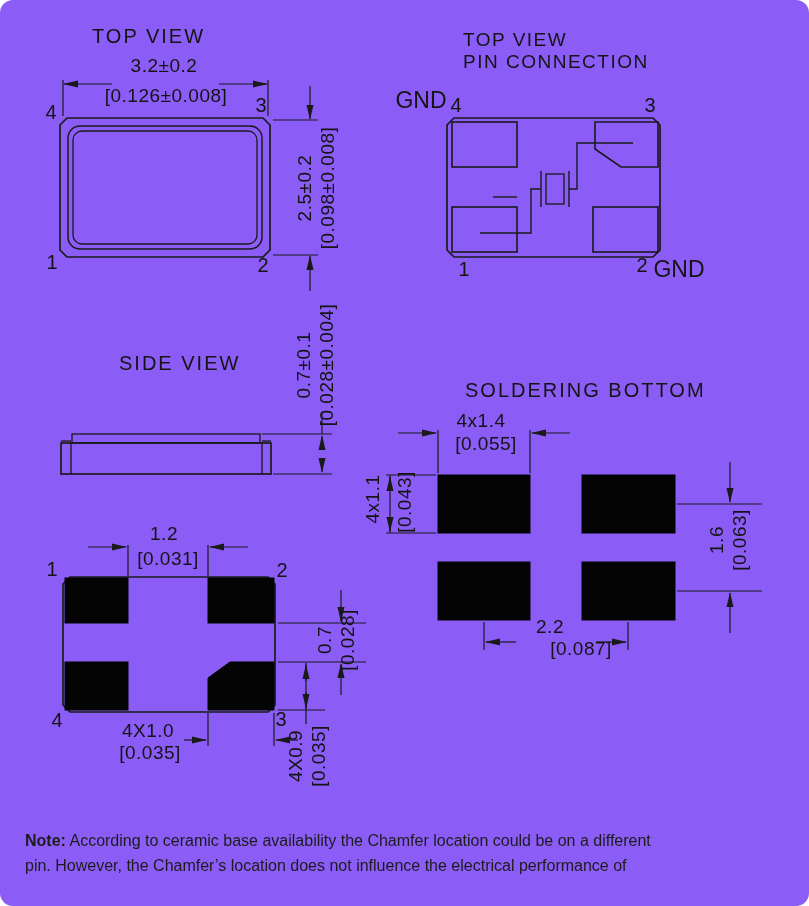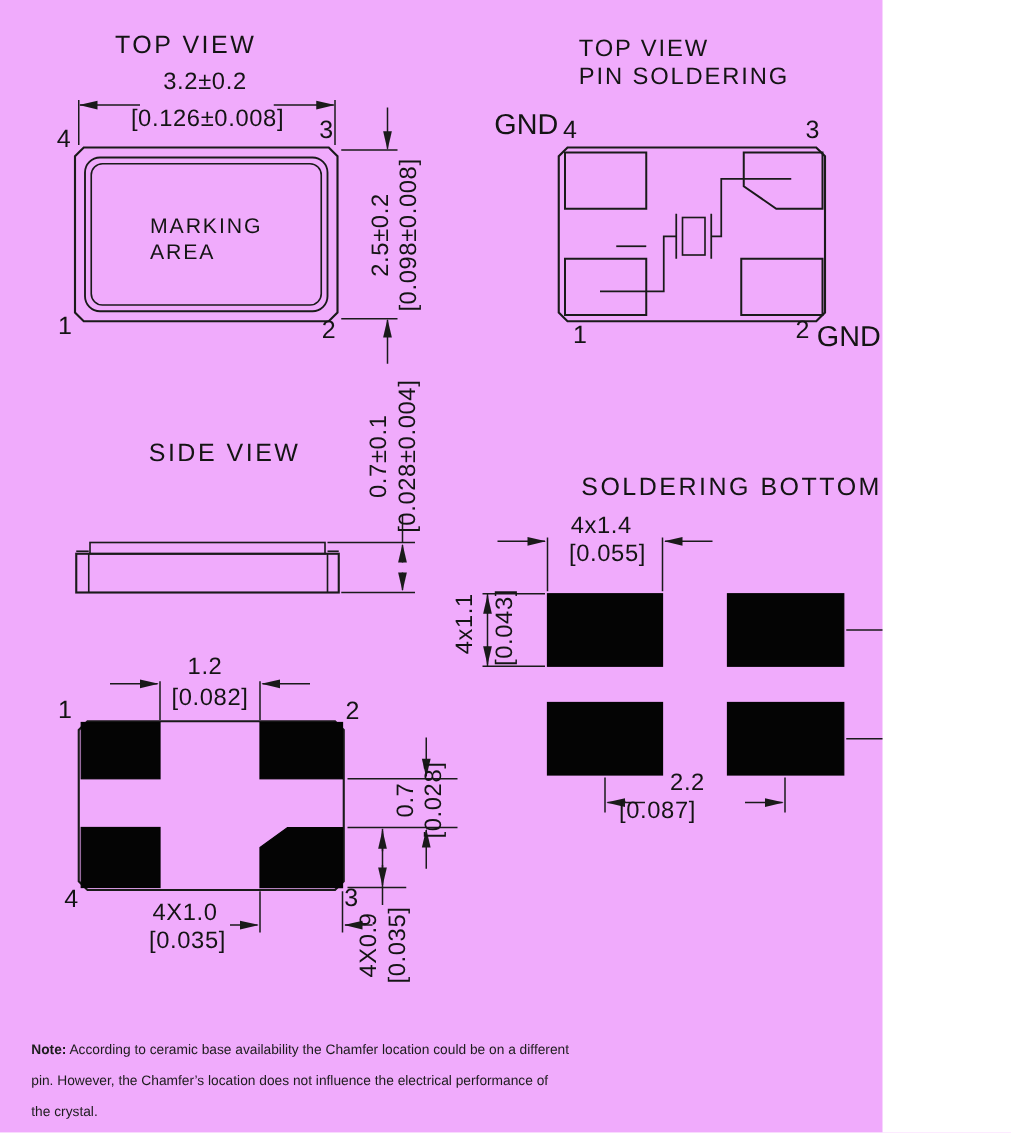--- a/index.html
+++ b/index.html
@@ -1,34 +1,34 @@
 <!DOCTYPE html>
 <html><head>
 <meta charset="utf-8">
 <style>
   html,body{margin:0;padding:0;background:#fff;}
-  .canvas{position:relative;width:706px;height:906px;background:#f0abfc;overflow:hidden;
-          font-family:"Liberation Sans",sans-serif;color:#141414;}
+  .canvas{position:relative;width:809px;height:906px;background:#8b5cf6;overflow:hidden;
+          font-family:"Liberation Sans",sans-serif;color:#141414;border-radius:13px;}
   svg.art{position:absolute;left:0;top:0;}
   .ol  {fill:none;stroke:#1a1a1a;stroke-width:1.7;}
   .ol2 {fill:none;stroke:#1a1a1a;stroke-width:1.5;}
   .ol3 {fill:none;stroke:#1a1a1a;stroke-width:1.3;}
   .pad {fill:#040404;stroke:#040404;stroke-width:1;}
   .pad-outline{fill:none;stroke:#1a1a1a;stroke-width:1.6;}
   .wire{fill:none;stroke:#1a1a1a;stroke-width:1.4;}
   .dim line{stroke:#1a1a1a;stroke-width:1.2;fill:none;}
   .lbl{position:absolute;white-space:nowrap;color:#141414;}
   .cc {transform:translate(-50%,-50%);}
   .rot{transform:translate(-50%,-50%) rotate(-90deg);text-align:center;line-height:23px;}
   .title {font-size:20px;letter-spacing:2px;}
   .dimtxt{font-size:19px;letter-spacing:0.5px;}
   .pin   {font-size:20px;}
   .gnd   {font-size:23px;}
   .marking{font-size:17px;letter-spacing:1.5px;line-height:21px;}
-  .note{position:absolute;left:25px;top:828px;width:764px;font-size:11px;line-height:25px;color:#1c1c1c;}
+  .note{position:absolute;left:25px;top:828px;width:764px;font-size:16px;line-height:25px;color:#1c1c1c;}
   .note b{font-weight:bold;}
 </style>
 </head>
 <body>
 
 <div class="canvas">
 
   <svg class="art" width="809" height="906" viewBox="0 0 809 906">
     <defs>
       <marker id="ah" markerUnits="userSpaceOnUse" markerWidth="16" markerHeight="8" refX="15" refY="4" orient="auto">
@@ -141,46 +141,42 @@
   <div class="lbl dimtxt cc" style="left:164px;top:66px;">3.2±0.2</div>
   <div class="lbl dimtxt cc" style="left:166px;top:96px;">[0.126±0.008]</div>
   <div class="lbl dimtxt rot" style="left:316px;top:188px;">
     <div>2.5±0.2</div>
     <div>[0.098±0.008]</div>
   </div>
   <div class="lbl pin cc" style="left:51px;top:112px;">4</div>
   <div class="lbl pin cc" style="left:261px;top:105px;">3</div>
   <div class="lbl pin cc" style="left:52px;top:262px;">1</div>
   <div class="lbl pin cc" style="left:263px;top:265px;">2</div>
-  <div class="lbl marking" style="left:120px;top:170px;">
-    <div>MARKING</div>
-    <div>AREA</div>
-  </div>
 
   <div class="lbl title" style="left:463px;top:29px;letter-spacing:1.5px;font-size:19px;">TOP VIEW</div>
-  <div class="lbl title" style="left:463px;top:51px;letter-spacing:1.5px;font-size:19px;">PIN SOLDERING</div>
+  <div class="lbl title" style="left:463px;top:51px;letter-spacing:1.5px;font-size:19px;">PIN CONNECTION</div>
   <div class="lbl gnd cc" style="left:421px;top:100px;">GND</div>
   <div class="lbl pin cc" style="left:456px;top:105px;">4</div>
   <div class="lbl pin cc" style="left:650px;top:105px;">3</div>
   <div class="lbl pin cc" style="left:464px;top:269px;">1</div>
   <div class="lbl pin cc" style="left:642px;top:265px;">2</div>
   <div class="lbl gnd cc" style="left:679px;top:269px;">GND</div>
 
   <div class="lbl title" style="left:119px;top:352px;">SIDE VIEW</div>
   <div class="lbl dimtxt rot" style="left:315px;top:365px;">
     <div>0.7±0.1</div>
     <div>[0.028±0.004]</div>
   </div>
 
   <div class="lbl pin cc" style="left:52px;top:569px;">1</div>
   <div class="lbl pin cc" style="left:282px;top:570px;">2</div>
   <div class="lbl pin cc" style="left:57px;top:720px;">4</div>
   <div class="lbl pin cc" style="left:281px;top:719px;">3</div>
   <div class="lbl dimtxt cc" style="left:164px;top:534px;">1.2</div>
-  <div class="lbl dimtxt cc" style="left:168px;top:559px;">[0.082]</div>
+  <div class="lbl dimtxt cc" style="left:168px;top:559px;">[0.031]</div>
   <div class="lbl dimtxt cc" style="left:148px;top:731px;">4X1.0</div>
   <div class="lbl dimtxt cc" style="left:150px;top:753px;">[0.035]</div>
   <div class="lbl dimtxt rot" style="left:336px;top:640px;">
     <div>0.7</div>
     <div>[0.028]</div>
   </div>
   <div class="lbl dimtxt rot" style="left:307px;top:756px;">
     <div>4X0.9</div>
     <div>[0.035]</div>
   </div>
@@ -192,21 +188,20 @@
     <div>4x1.1</div>
   </div>
   <div class="lbl dimtxt rot" style="left:404px;top:502px;">
     <div>[0.043]</div>
   </div>
   <div class="lbl dimtxt rot" style="left:728px;top:540px;">
     <div>1.6</div>
     <div>[0.063]</div>
   </div>
   <div class="lbl dimtxt cc" style="left:550px;top:627px;">2.2</div>
-  <div class="lbl dimtxt cc" style="left:526px;top:649px;">[0.087]</div>
+  <div class="lbl dimtxt cc" style="left:581px;top:649px;">[0.087]</div>
 
   <div class="note">
     <div><b>Note:</b> <span>According to ceramic base availability the Chamfer location could be on a different</span></div>
     <div><span>pin. However, the Chamfer’s location does not influence the electrical performance of</span></div>
-    <div><span>the crystal.</span></div>
   </div>
 
 </div>
 
 </body></html>

